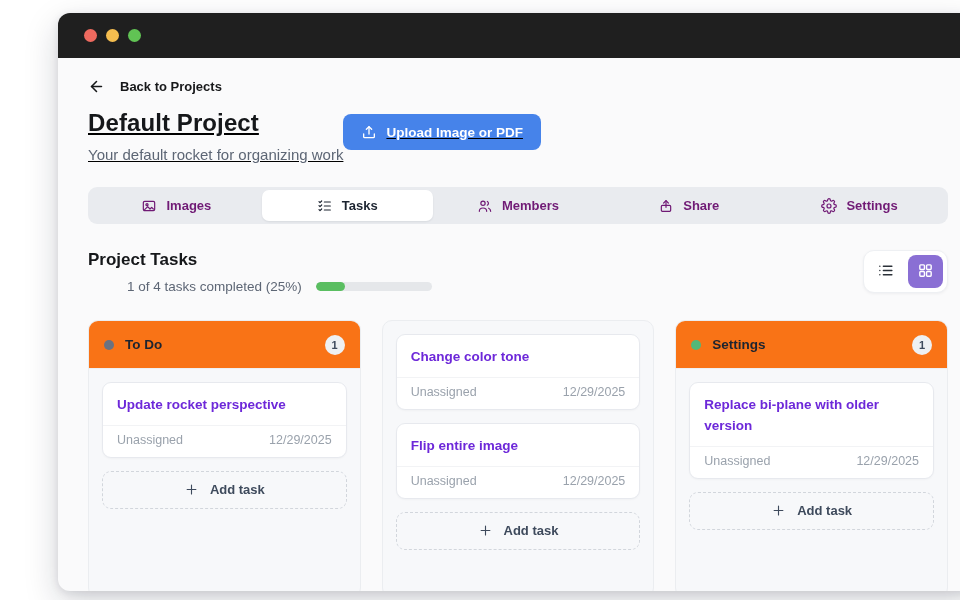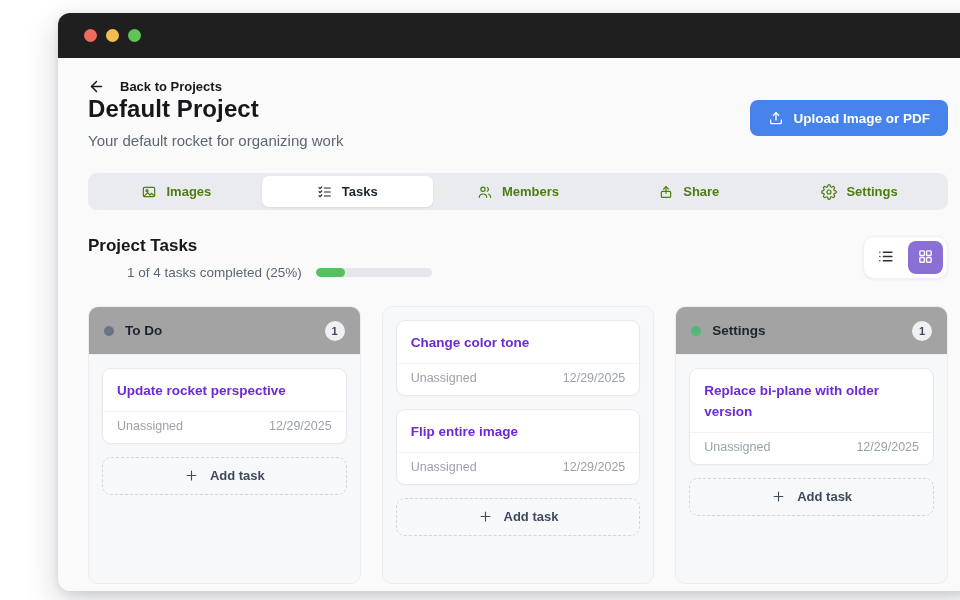--- a/index.html
+++ b/index.html
@@ -23,39 +23,39 @@
   .tl-dot { width:13px; height:13px; border-radius:50%; border:none; padding:0; cursor:pointer; }
   .content { flex:1; padding:0 30px; overflow:hidden; }
 
   .back-row {
     margin-top:20px; display:flex; align-items:center; gap:15px;
     width:max-content; cursor:pointer; color:#17181a;
     font-size:13px; font-weight:700;
   }
   .back-row .icn { display:flex; color:#17181a; }
 
-  .header-row { display:flex; justify-content:space-between; align-items:flex-start; margin-top:0; }
+  .header-row { display:flex; align-items:flex-start; margin-top:14px;text-decoration:underline; }
   .page-title { margin:0; font-size:24px; font-weight:700; color:#15171a; letter-spacing:.1px; }
   .page-subtitle { margin-top:9px; font-size:15px; color:#5d6675; }
   .upload-btn {
     margin-top:5px; display:flex; align-items:center; gap:9px;
     border:none; border-radius:8px; height:36px; padding:0 18px;
     background:#4683ea; color:#fff; font-size:13.5px; font-weight:700;
     font-family:inherit; cursor:pointer;
   }
   .upload-btn .icn { display:flex; }
 
   .tab-bar {
     margin-top:24px; background:#e9ebef; border-radius:9px; padding:3px;
     display:flex; height:37px;
   }
   .tab {
     flex:1; display:flex; align-items:center; justify-content:center; gap:9px;
     border:none; background:transparent; border-radius:7px; cursor:pointer;
-    font-size:13px; font-weight:700; color:#4d7c0f; font-family:inherit;
+    font-size:13px; font-weight:700; color:#701a75; font-family:inherit;
   }
   .tab .icn { display:flex; }
   .tab.active { background:#fff; color:#1c2430; box-shadow:0 1px 2px rgba(16,24,40,.08); }
 
   .section-row { margin-top:26px; display:flex; justify-content:space-between; align-items:flex-start; }
   .section-heading { margin:0; font-size:17px; font-weight:700; color:#15171a; }
   .progress-row { margin-top:9px; display:flex; align-items:center; gap:14px; font-size:13.5px; color:#5d6675;margin-left:39px; }
   .progress-track { width:116px; height:9px; border-radius:5px; background:#e5e7ea; overflow:hidden; }
   .progress-fill { height:100%; border-radius:5px; background:#5abe61; }
 
@@ -68,21 +68,21 @@
     color:#2b3138; display:flex; align-items:center; justify-content:center; cursor:pointer;
   }
   .vt-btn.active { background:#8a6fd4; color:#fff; }
 
   .board { margin-top:26px; display:grid; grid-template-columns:repeat(3,1fr); gap:21px; height:278px; }
   .column {
     border:1px solid #ebedf0; border-radius:10px; background:#f7f8fa;
     overflow:hidden; display:flex; flex-direction:column;
   }
   .col-header {
-    flex:none; background:#a3a3a3; border-bottom:1px solid #eef0f2;
+    flex:none; background:#f97316; border-bottom:1px solid #eef0f2;
     height:48px; padding:0 15px; display:flex; align-items:center; gap:11px;
   }
   .col-dot { width:10px; height:10px; border-radius:50%; flex:none; }
   .col-name { flex:1; font-size:13.5px; font-weight:700; color:#1c2430; }
   .col-badge {
     min-width:20px; height:20px; padding:0 6px; border-radius:999px;
     background:#eef0f2; color:#3e4a5c; font-size:11px; font-weight:700;
     display:flex; align-items:center; justify-content:center;
   }
   .col-body { padding:13px; display:flex; flex-direction:column; gap:13px; }

